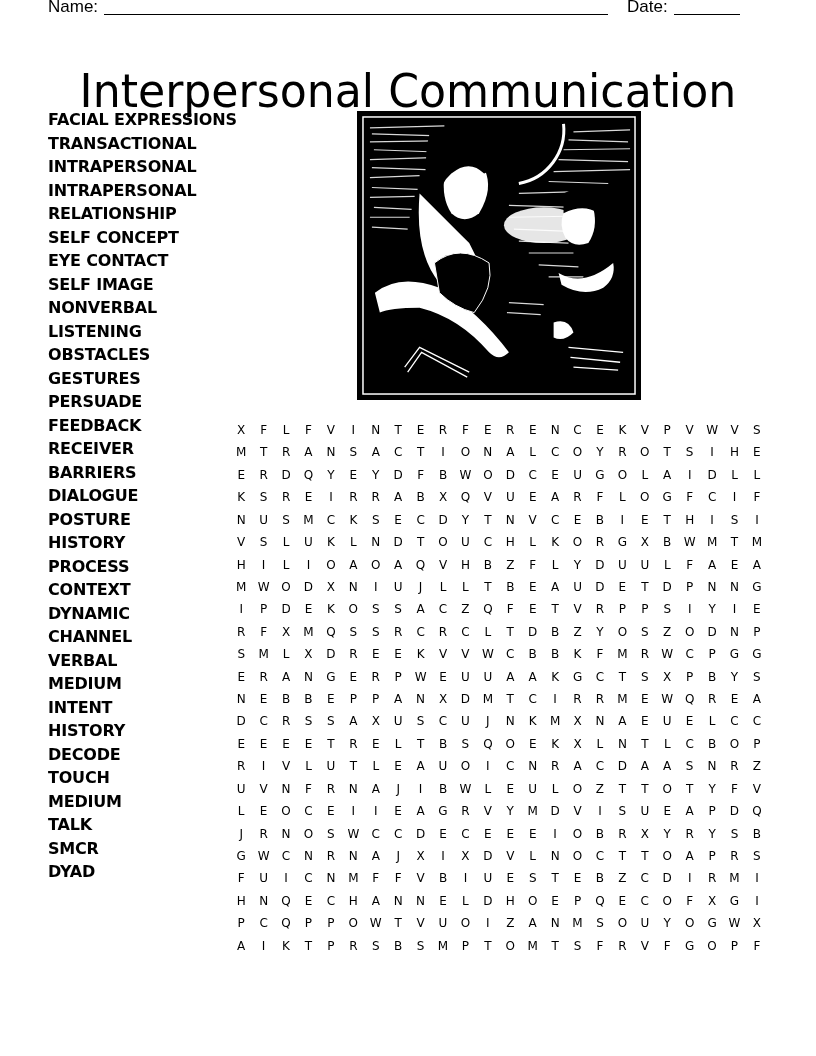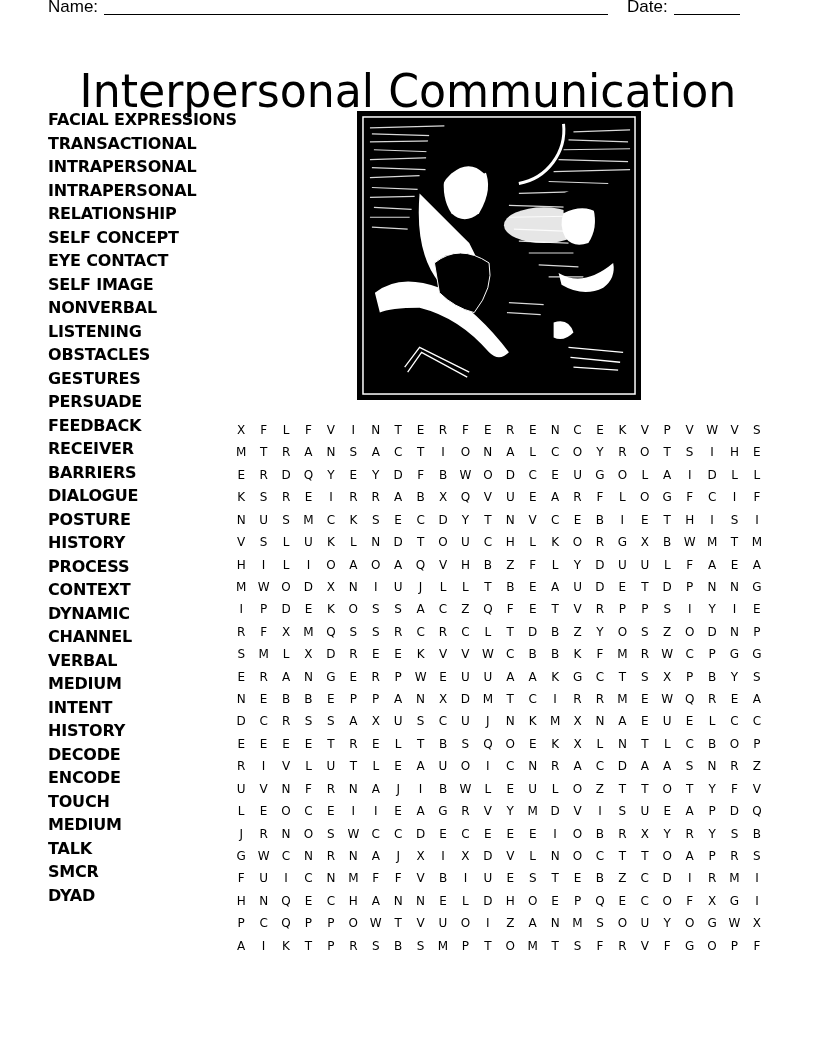--- a/index.html
+++ b/index.html
@@ -68,21 +68,20 @@
     <li>HISTORY</li>
     <li>PROCESS</li>
     <li>CONTEXT</li>
     <li>DYNAMIC</li>
     <li>CHANNEL</li>
     <li>VERBAL</li>
     <li>MEDIUM</li>
     <li>INTENT</li>
     <li>HISTORY</li>
     <li>DECODE</li>
-    <li>ENCODE</li>
     <li>TOUCH</li>
     <li>MEDIUM</li>
     <li>TALK</li>
     <li>SMCR</li>
     <li>DYAD</li>
   </ul>
 
 <div class="illustration">
   <svg viewBox="0 0 280 285" preserveAspectRatio="none">
     <rect x="0" y="0" width="280" height="285" fill="#000"></rect>

